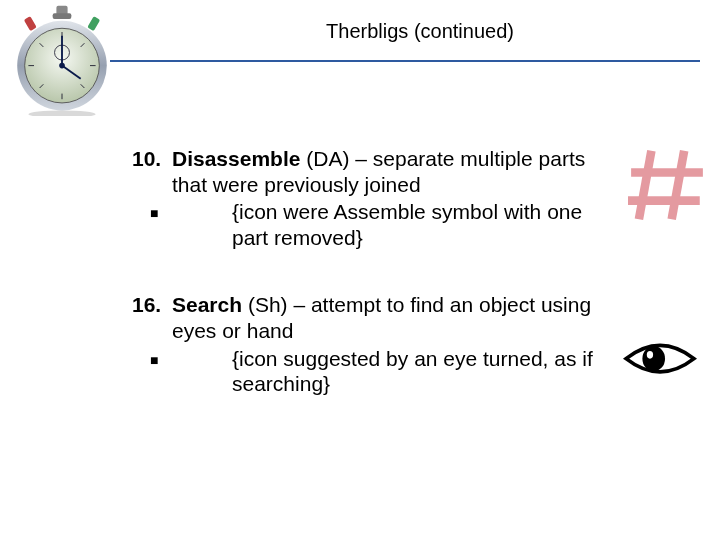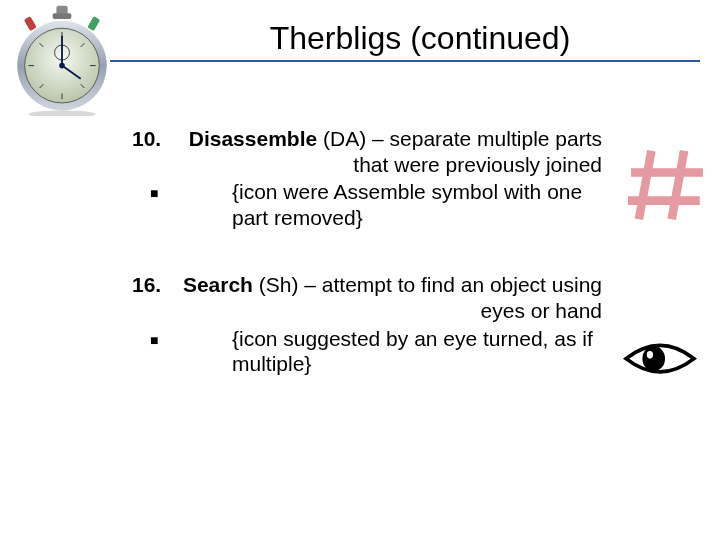--- a/index.html
+++ b/index.html
@@ -22,21 +22,21 @@
     left: 6px;
     top: 4px;
     width: 112px;
     height: 112px;
   }
   .title {
     position: absolute;
     left: 150px;
     top: 20px;
     width: 540px;
-    font-size: 32px;
+    font-size: 20px;
     font-weight: 400;
     color: #000;
     text-align: center;
   }
   .title-rule {
     position: absolute;
     left: 110px;
     top: 60px;
     width: 590px;
     height: 0;
@@ -48,29 +48,29 @@
     top: 126px;
     width: 470px;
     font-size: 21px;
     line-height: 1.22;
   }
   .entry {
     margin-bottom: 42px;
   }
   .first-line {
     display: flex;
+    margin-top: 20px;
   }
   .num {
     width: 40px;
     flex-shrink: 0;
     font-weight: 700;
   }
   .head {
     flex: 1;
-    text-align: right;
   }
   .head b { font-weight: 700; }
   .bullet-row {
     display: flex;
     margin-top: 2px;
   }
   .bullet-spacer {
     width: 58px;
     flex-shrink: 0;
     text-align: left;
@@ -168,21 +168,21 @@
     <div class="entry">
       <div class="first-line">
         <div class="num">16.</div>
         <div class="head">
           <b>Search</b>
           <span> (Sh)</span><span> – attempt to find an object using eyes or hand</span>
         </div>
       </div>
       <div class="bullet-row">
         <div class="bullet-spacer">■</div>
-        <div class="bullet-text">{icon suggested by an eye turned, as if multiple}</div>
+        <div class="bullet-text">{icon suggested by an eye turned, as if searching}</div>
       </div>
     </div>
 
   </div>
 
   <div class="hash-icon">
     <svg viewBox="0 0 100 100" width="78" height="78">
       <g stroke="#e49aa0" stroke-width="11" stroke-linecap="butt" fill="none">
         <line x1="30" y1="6" x2="14" y2="94"></line>
         <line x1="72" y1="6" x2="56" y2="94"></line>

